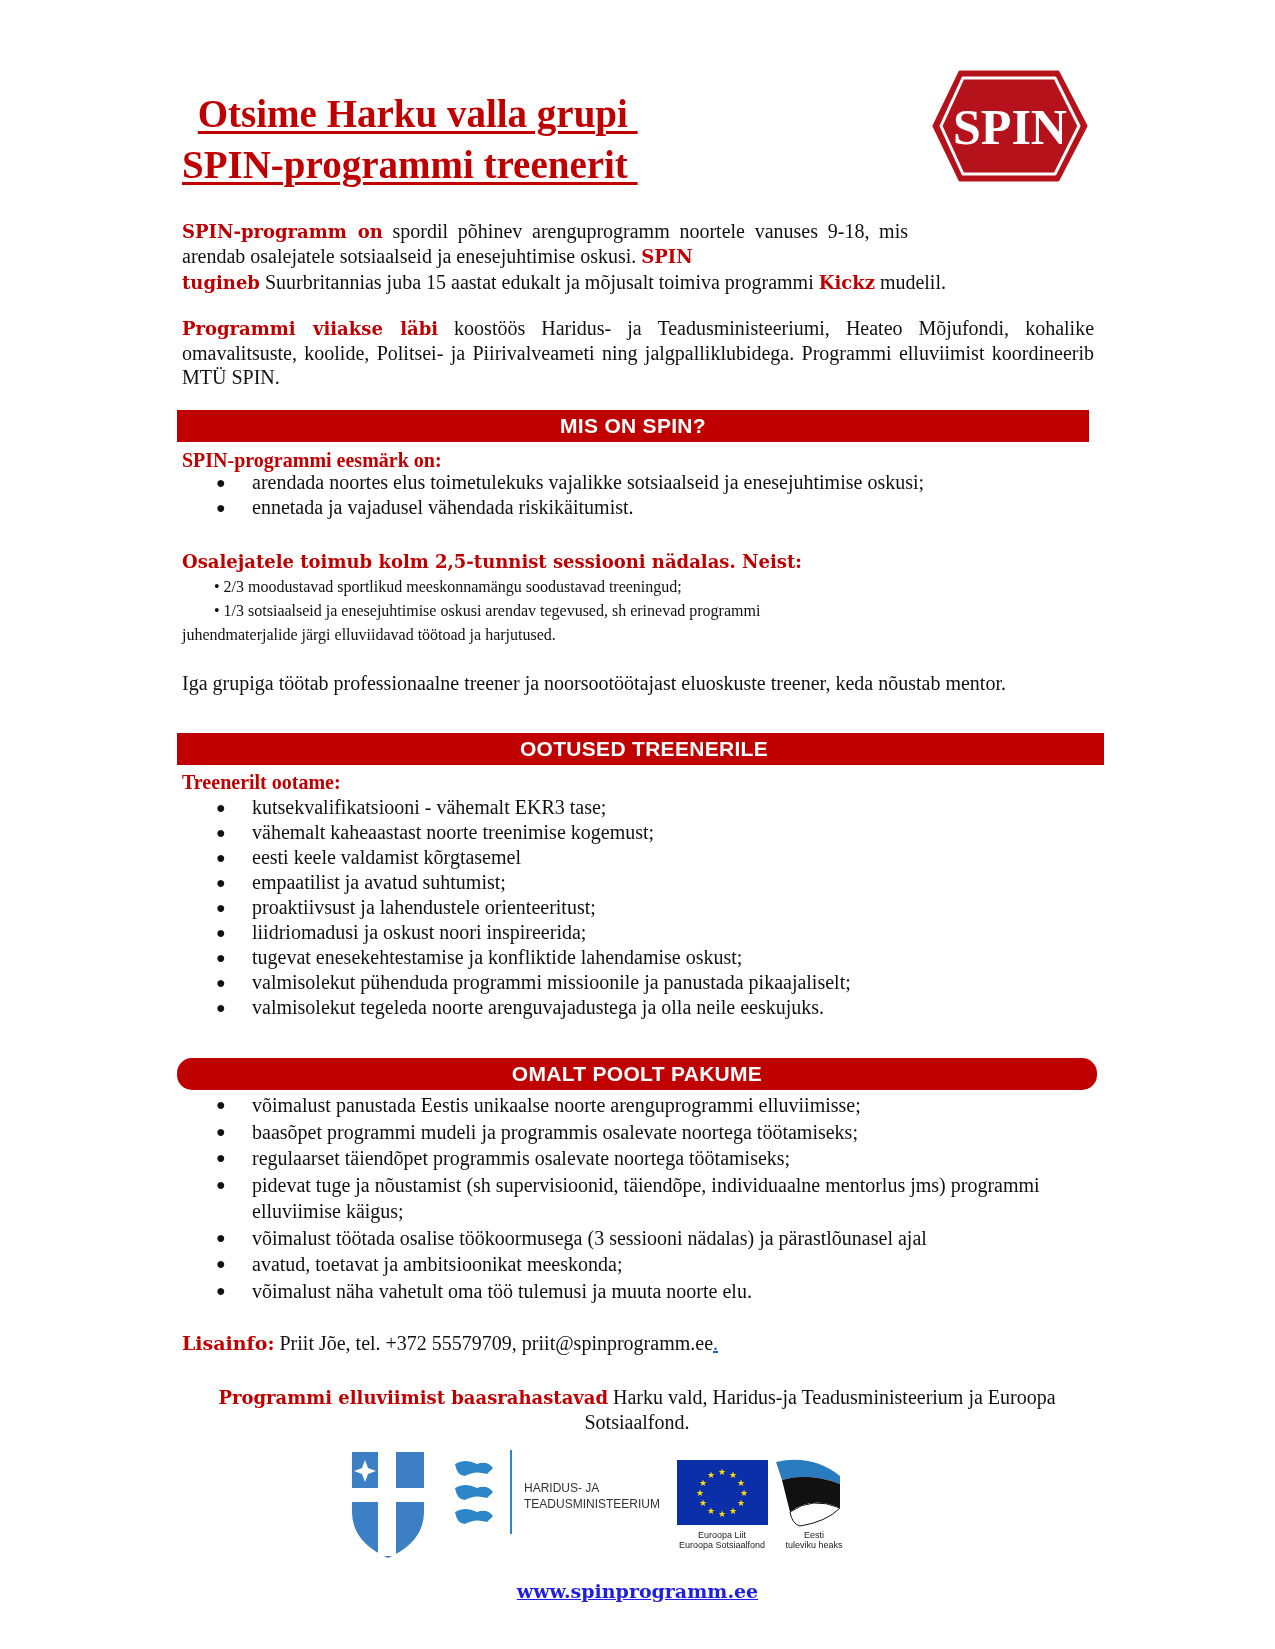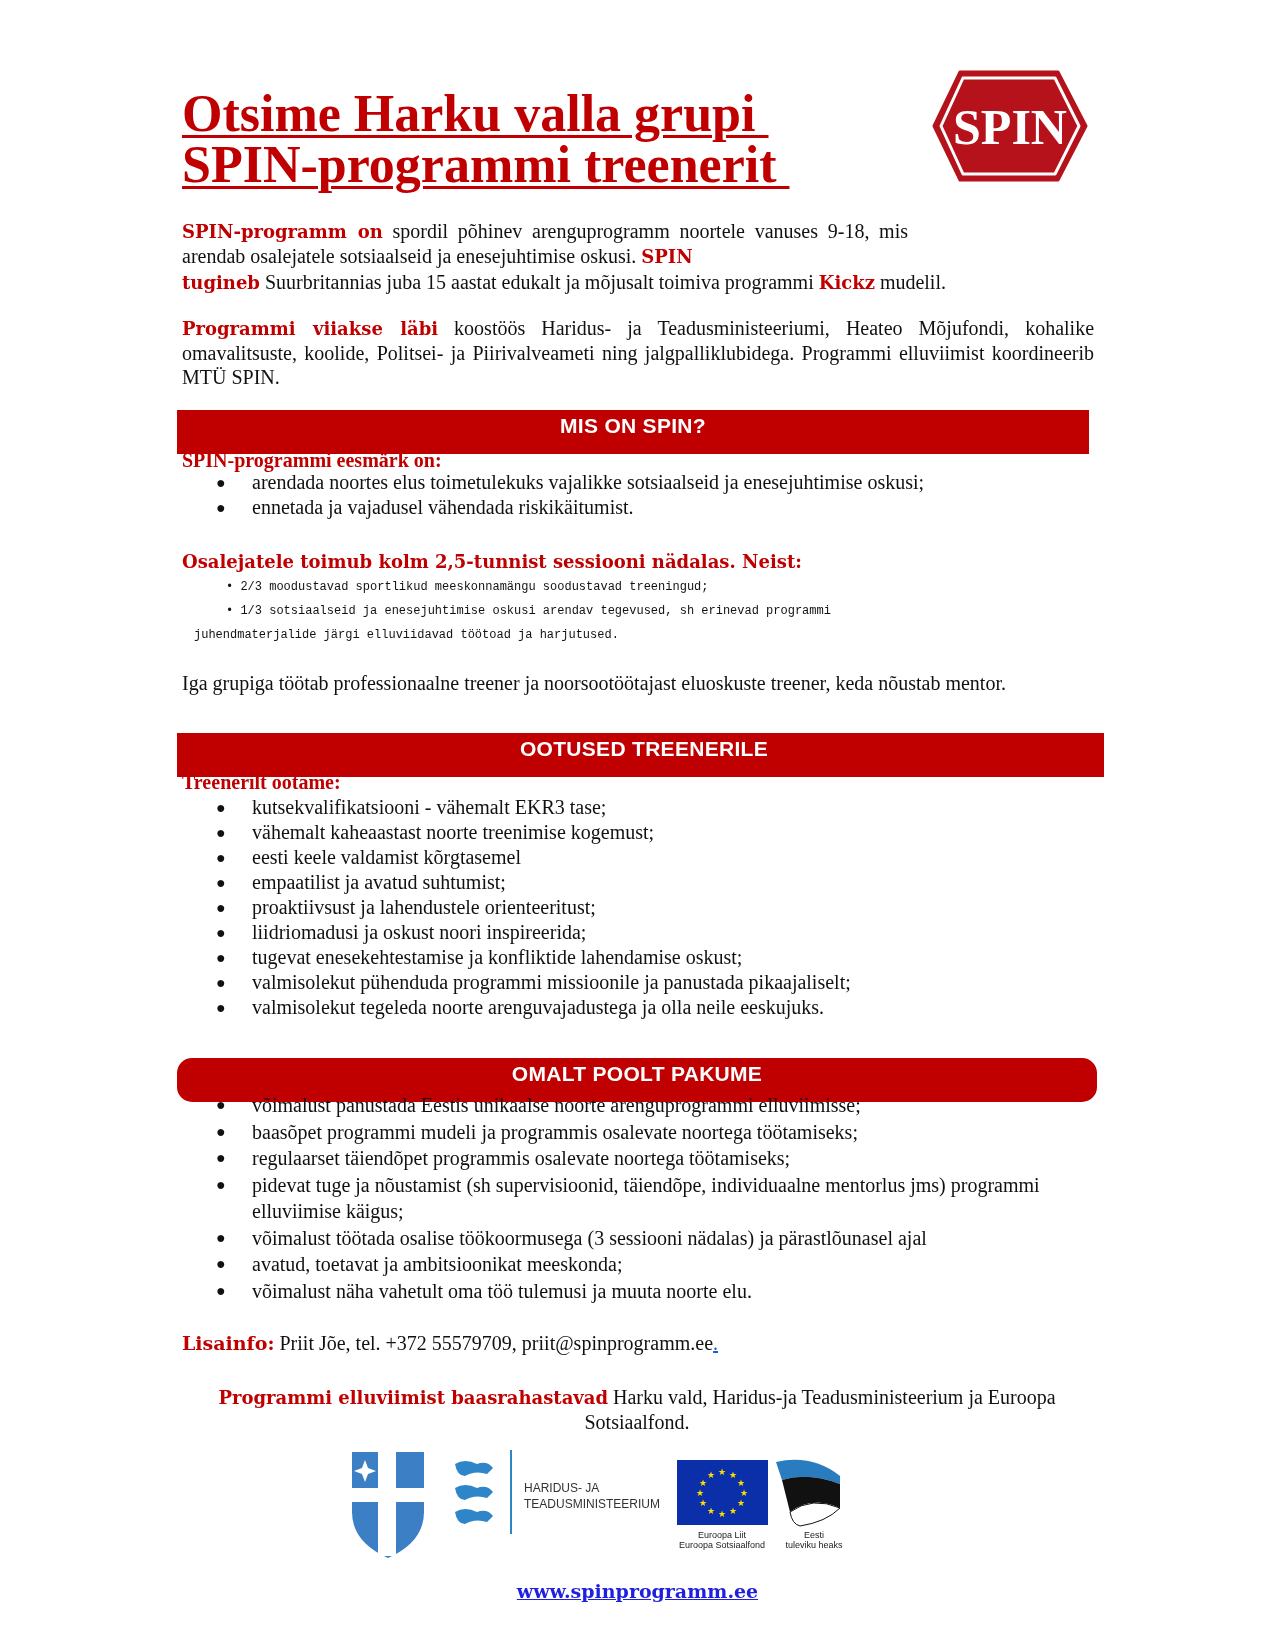--- a/index.html
+++ b/index.html
@@ -6,52 +6,52 @@
     body {
       width: 1275px; height: 1649px; position: relative; overflow: hidden;
       font-family: "Liberation Serif", "DejaVu Serif", serif;
       color: #111111;
     }
     .page { position: absolute; left: 0; top: 0; width: 1275px; height: 1649px; }
     .red { color: #c00000; font-weight: bold; font-family: "DejaVu Serif", serif; }
     .title {
       position: absolute; left: 182px; top: 88px;
       font-family: "Liberation Serif", serif; font-weight: bold;
-      font-size: 52px; line-height: 51px; color: #c00000;
+      font-size: 39px; line-height: 51px; color: #c00000; text-align: right;
     }
     .title .ln { display: block; text-decoration: underline; text-decoration-thickness: 3px; text-underline-offset: 4px; white-space: pre; }
     .logo { position: absolute; left: 930px; top: 68px; width: 160px; height: 116px; }
     .para { position: absolute; left: 182px; width: 912px; font-size: 20px; line-height: 24px; text-align: justify; }
     .para .red { font-size: 18px; }
     .p1 { top: 219px; width: 726px; }
     .p1 .l3 { display: block; width: 920px; text-align: left; white-space: nowrap; }
     .p2 { top: 316px; }
     .banner {
-      position: absolute; left: 177px; height: 44px; background: #c00000; color: #ffffff;
+      position: absolute; left: 177px; height: 32px; background: #c00000; color: #ffffff;
       font-family: "Liberation Sans", "DejaVu Sans", sans-serif; font-weight: bold;
       font-size: 21px; line-height: 32px; text-align: center; letter-spacing: 0.3px;
     }
     .b1 { top: 410px; width: 912px; }
     .b2 { top: 733px; width: 920px; padding-left: 7px; }
     .b3 { top: 1058px; width: 920px; border-radius: 15px; }
     .subhead {
       position: absolute; left: 182px; font-family: "Liberation Serif", serif; font-weight: bold;
       font-size: 20px; color: #c00000;
     }
     .sh1 { top: 449px; text-align: center; }
     .sh2 { top: 551px; font-family: "DejaVu Serif", serif; font-size: 18px; }
     .sh3 { top: 771px; }
     ul.bl { position: absolute; left: 216px; margin: 0; padding: 0; list-style: none; font-size: 20px; }
     ul.bl li { position: relative; padding-left: 36px; white-space: nowrap; }
     ul.bl li .dot { position: absolute; left: 0; top: 0; font-size: 16px; }
     .l1 { top: 470px; line-height: 25px; }
     .l2 { top: 795px; line-height: 25px; }
     .l3 { top: 1092px; line-height: 26.5px; }
     .l3 li.wrap { white-space: normal; width: 860px; }
-    .sess { position: absolute; left: 194px; top: 575px; width: 900px; font-size: 12px; line-height: 24px; font-family: Liberation Mono, monospace; }
+    .sess { position: absolute; left: 182px; top: 575px; width: 900px; font-size: 16px; line-height: 24px; }
     .sess .it { display: block; }
     .sess .ind { padding-left: 32px; }
     .p3 { top: 671px; width: 910px; text-align: left; }
     .contact { position: absolute; left: 182px; top: 1332px; font-size: 20px; }
     .contact .red { font-size: 19px; }
     .contact .link-dot { color: #1a5fd0; text-decoration: underline; }
     .funding { position: absolute; left: 182px; top: 1385px; width: 910px; text-align: center; font-size: 20px; line-height: 24px; }
     .funding .red { font-size: 18px; }
     .logos { position: absolute; left: 0; top: 1450px; width: 1275px; height: 110px; }
     .url {

